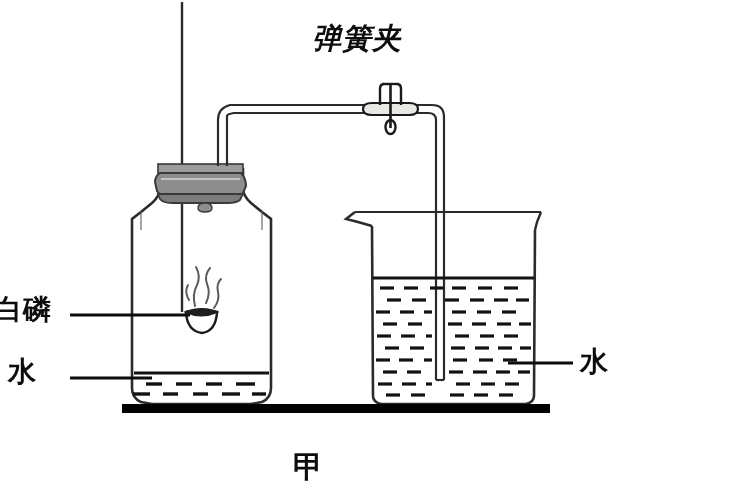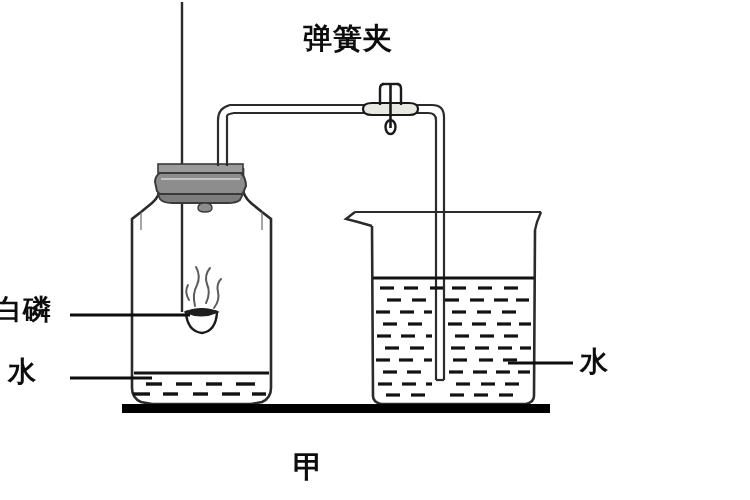--- a/index.html
+++ b/index.html
@@ -26,24 +26,25 @@
   }
   .label {
     position: absolute;
     color: #0d0d0d;
     font-weight: 700;
     line-height: 1;
     white-space: nowrap;
     font-family: "DejaVu Sans", "Liberation Sans", sans-serif;
   }
   #label-clip {
-    left: 303px;
+    left: 312px;
     top: 24px;
     font-size: 29px;
     letter-spacing: 1px;
+    font-style: italic;
   }
   #label-phosphorus {
     left: -6px;
     top: 296px;
     font-size: 28px;
     letter-spacing: 1px;
   }
   #label-water-left {
     left: 8px;
     top: 358px;

